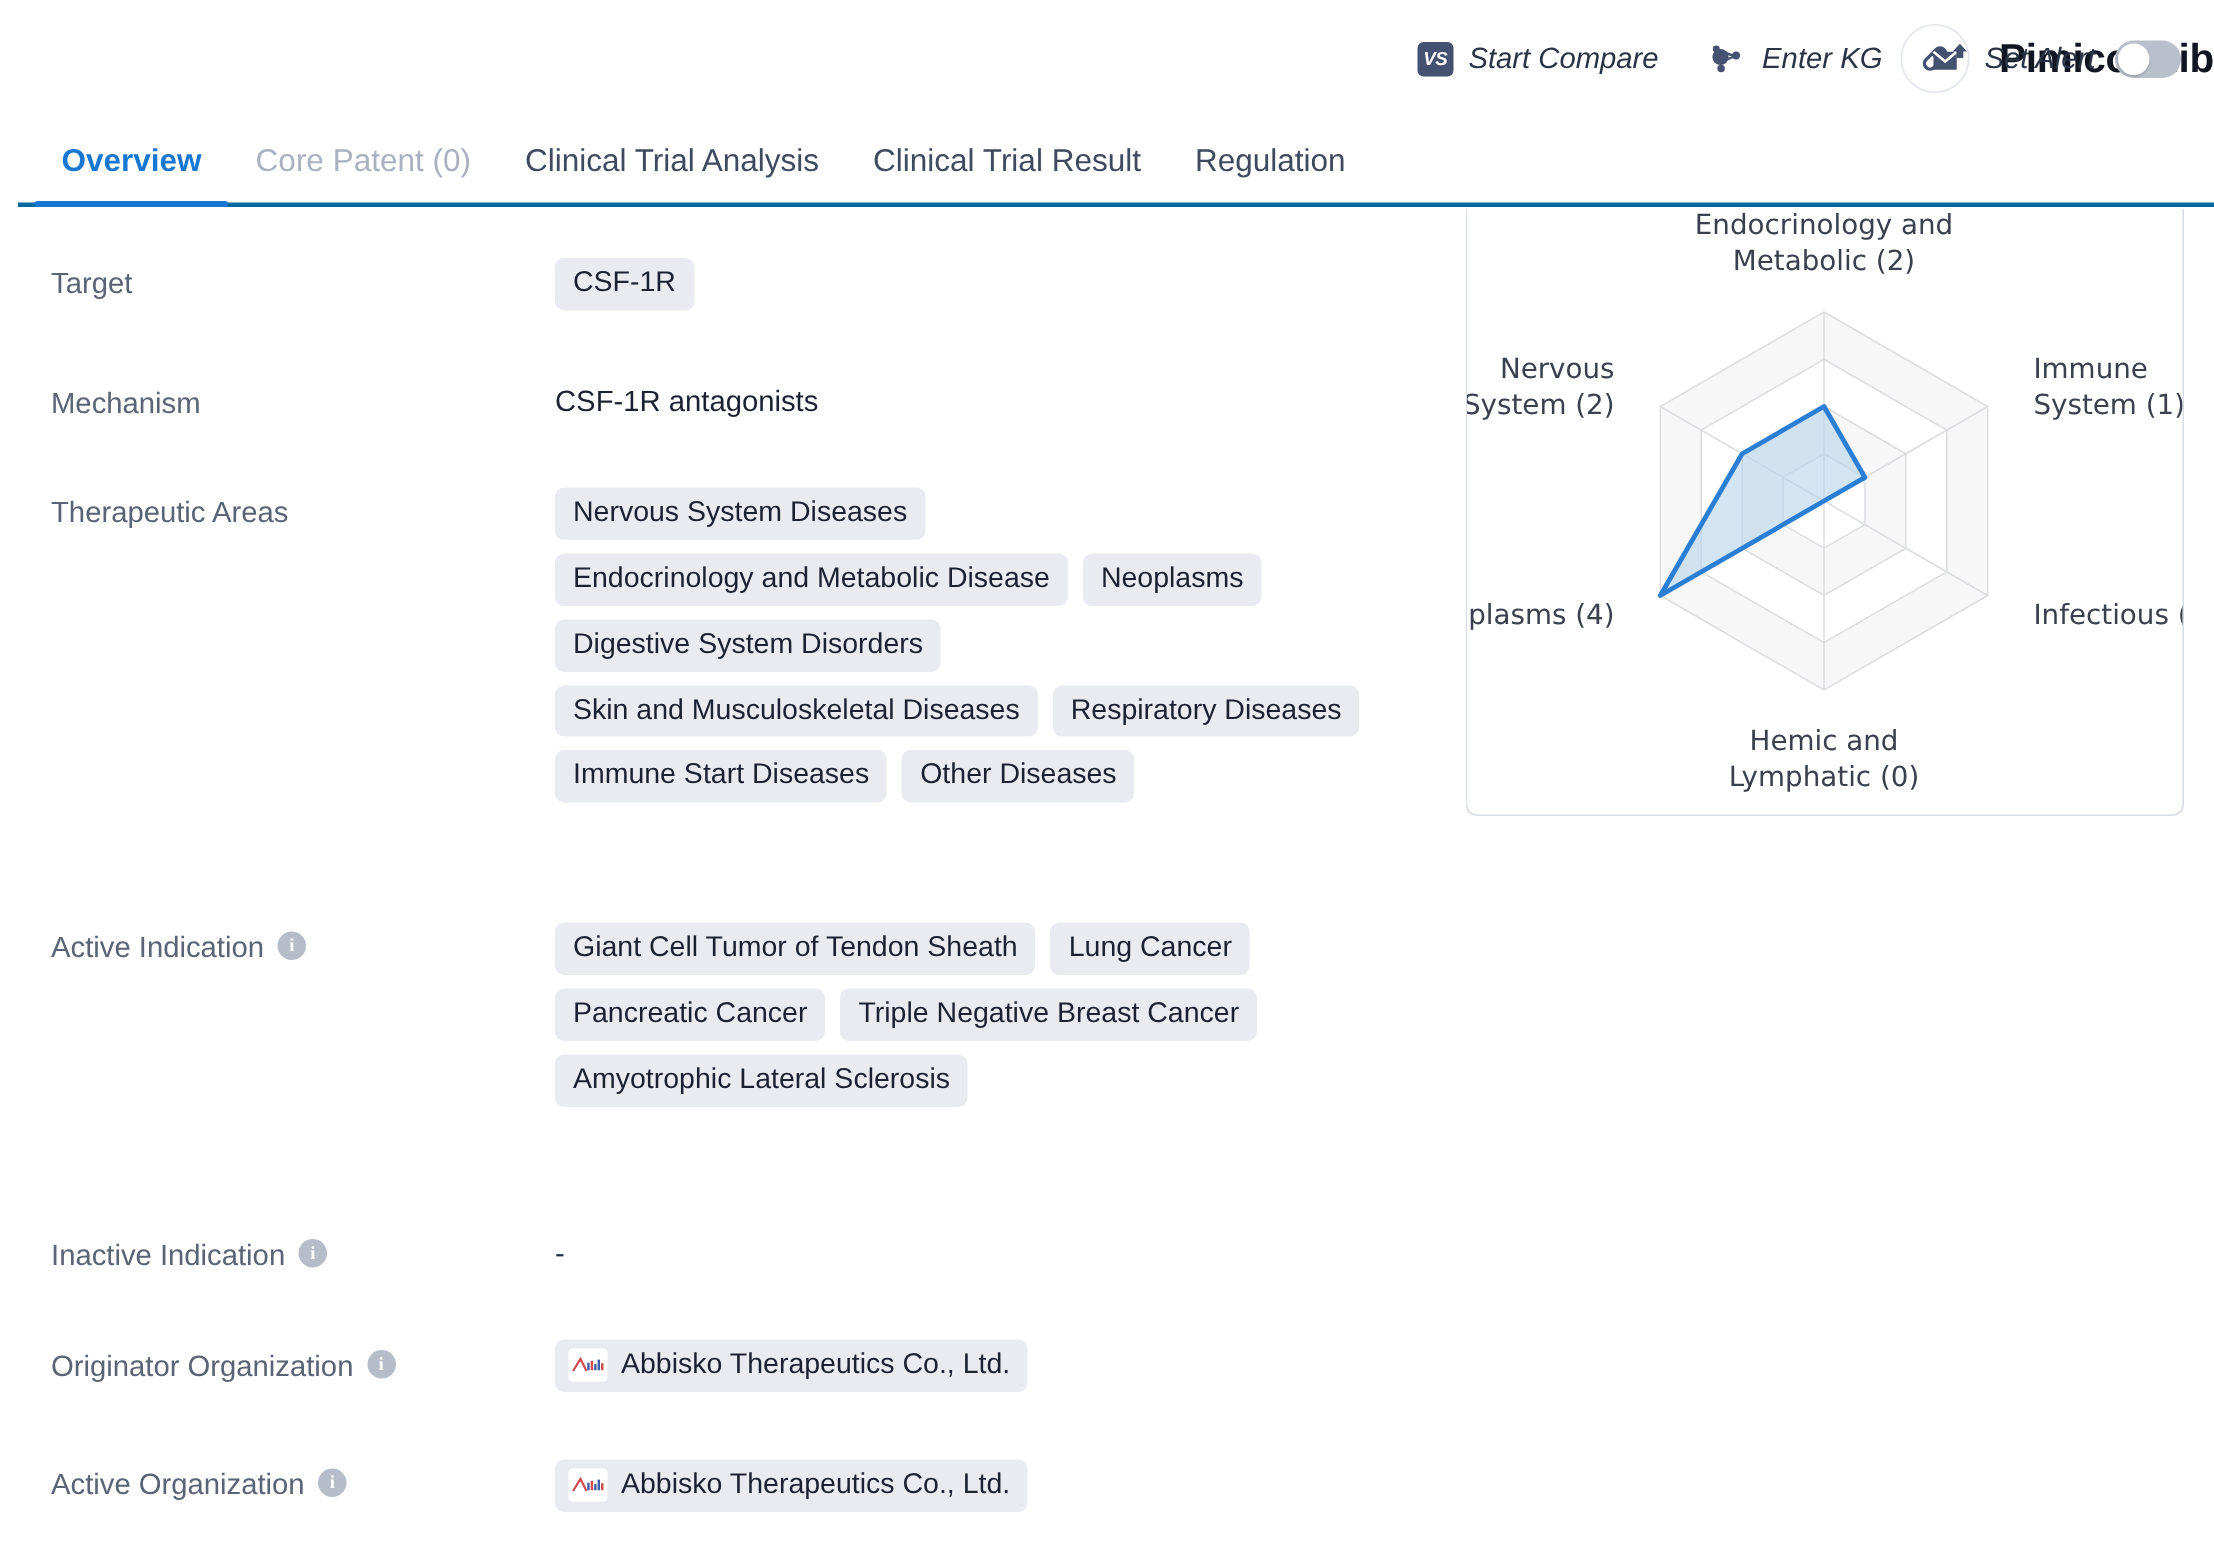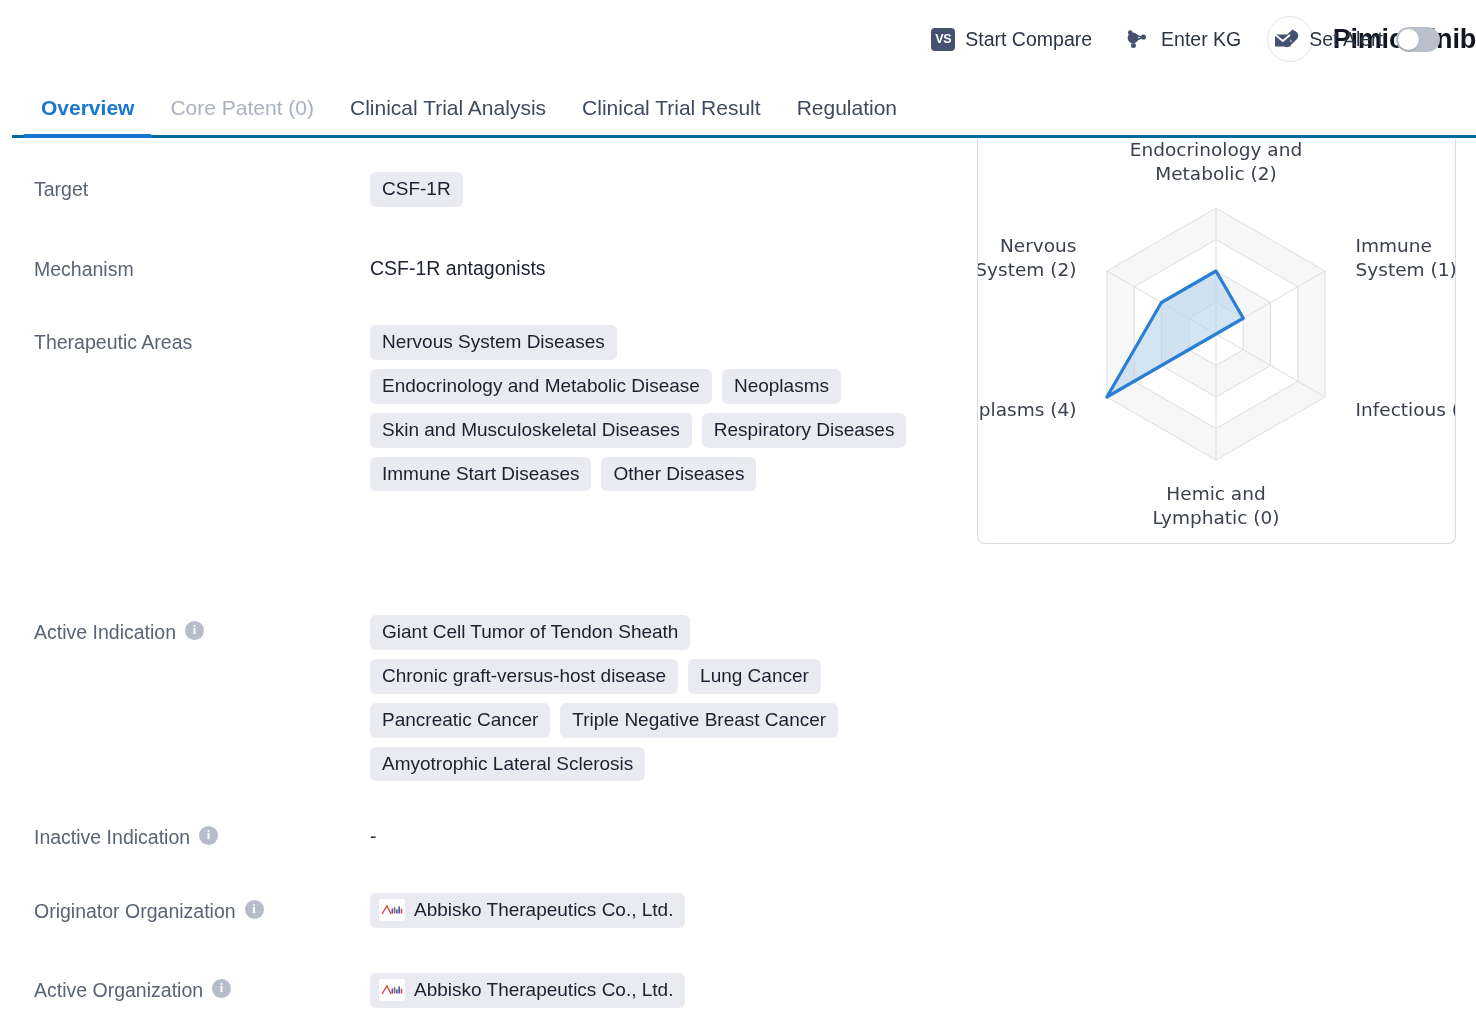--- a/index.html
+++ b/index.html
@@ -25,22 +25,22 @@
     display: flex; align-items: center; justify-content: center;
     flex: none;
   }
   .drug-title {
     margin-left: 20px;
     font-size: 27px; font-weight: bold; color: #121622;
     letter-spacing: -0.2px; white-space: nowrap;
   }
 
   .header-actions {
-    position: absolute; right: 36px; top: 18px;
-    display: flex; align-items: center; height: 42px;
+    position: absolute; right: 22px; top: 18px;
+    display: flex; align-items: center; height: 42px; font-style: italic;
   }
   .hact { display: flex; align-items: center; cursor: pointer; }
   .hact + .hact { margin-left: 32px; }
   .hact-label {
     font-size: 19.5px; color: #2b3445; margin-left: 10px; white-space: nowrap;
   }
   .vs-badge {
     width: 24px; height: 23px; border-radius: 4px; background: #445170;
     color: #fff; font-size: 12.5px; font-weight: bold;
     display: flex; align-items: center; justify-content: center;
@@ -221,35 +221,35 @@
     </div>
 
     <div class="field-label" style="top:192px;">
       <span>Therapeutic Areas</span>
     </div>
     <div class="field-value" style="top:186px; width:540px;">
       <div class="tags">
         <span class="tag">Nervous System Diseases</span>
         <span class="tag">Endocrinology and Metabolic Disease</span>
         <span class="tag">Neoplasms</span>
+        <span class="tag">Digestive System Disorders</span>
         <span class="tag">Skin and Musculoskeletal Diseases</span>
         <span class="tag">Respiratory Diseases</span>
         <span class="tag">Immune Start Diseases</span>
         <span class="tag">Other Diseases</span>
       </div>
     </div>
 
     <div class="field-label" style="top:482px;">
       <span>Active Indication</span>
       <span class="info-dot">i</span>
     </div>
     <div class="field-value" style="top:476px; width:560px;">
       <div class="tags">
         <span class="tag">Giant Cell Tumor of Tendon Sheath</span>
-        <span class="tag">Chronic graft-versus-host disease</span>
         <span class="tag">Lung Cancer</span>
         <span class="tag">Pancreatic Cancer</span>
         <span class="tag">Triple Negative Breast Cancer</span>
         <span class="tag">Amyotrophic Lateral Sclerosis</span>
       </div>
     </div>
 
     <div class="field-label" style="top:687px;">
       <span>Inactive Indication</span>
       <span class="info-dot">i</span>

